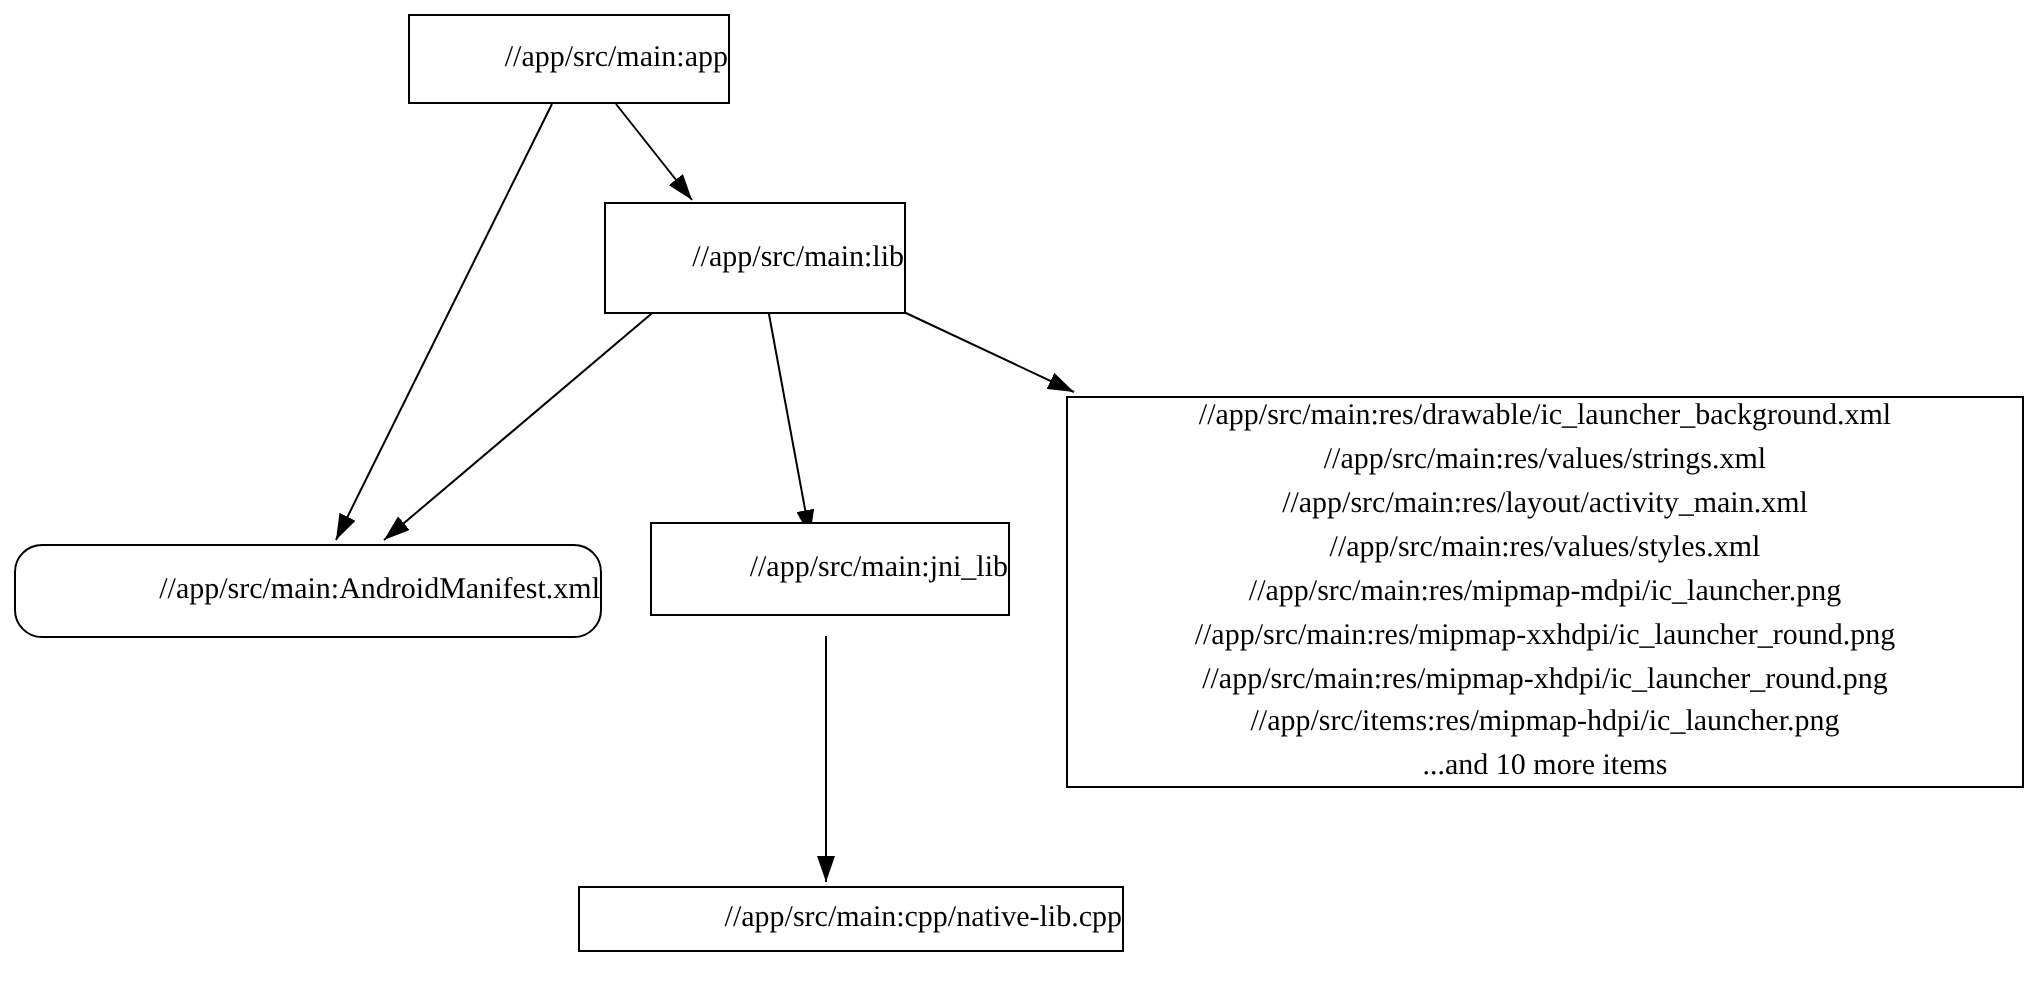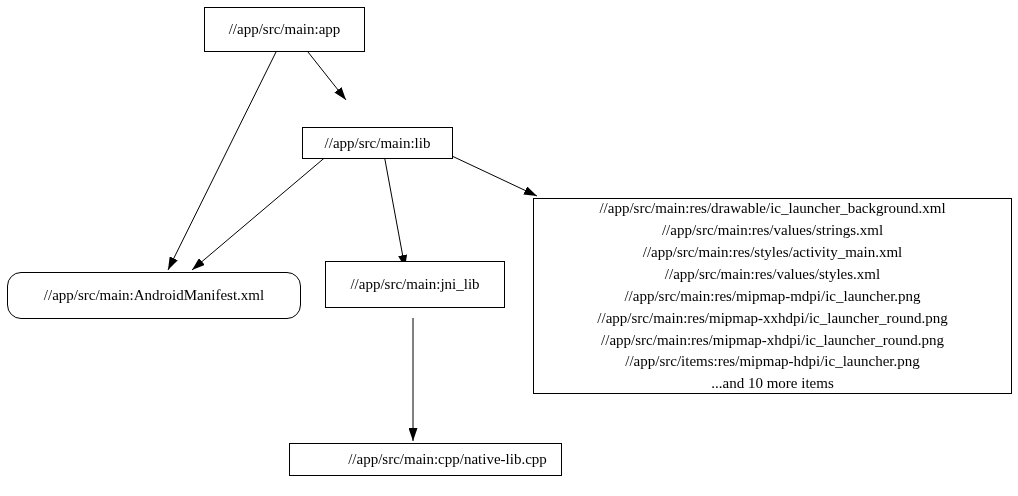--- a/index.html
+++ b/index.html
@@ -23,27 +23,27 @@
     width: 1018px;
     height: 496px;
   }
   .node {
     position: absolute;
     box-sizing: border-box;
     border: 1px solid #000000;
     background: #ffffff;
     display: flex;
     align-items: center;
-    justify-content: center;
+    justify-content: flex-end;
     text-align: center;
     font-size: 15px;
     white-space: nowrap;
   }
   .node-app          { left: 204px; top: 7px;   width: 161px; height: 45px; }
-  .node-lib          { left: 302px; top: 101px; width: 151px; height: 32px; margin-top: 26px; }
+  .node-lib          { left: 302px; top: 101px; width: 151px; height: 56px; }
   .node-manifest     { left: 7px;   top: 272px; width: 294px; height: 47px; border-radius: 14px; }
   .node-jni-lib      { left: 325px; top: 261px; width: 180px; height: 47px; }
   .node-res-group    { left: 533px; top: 198px; width: 479px; height: 196px;
                        flex-direction: column; justify-content: space-between;
                        line-height: 18.6px; }
   .node-native-lib   { left: 289px; top: 443px; width: 273px; height: 33px; padding-left: 44px; }
   .res-line { display: block; }
 </style>
 </head>
 <body>
@@ -76,21 +76,21 @@
     <span>//app/src/main:AndroidManifest.xml</span>
   </div>
 
   <div class="node node-jni-lib">
     <span>//app/src/main:jni_lib</span>
   </div>
 
   <div class="node node-res-group">
     <span class="res-line">//app/src/main:res/drawable/ic_launcher_background.xml</span>
     <span class="res-line">//app/src/main:res/values/strings.xml</span>
-    <span class="res-line">//app/src/main:res/styles/activity_main.xml</span>
+    <span class="res-line">//app/src/main:res/layout/activity_main.xml</span>
     <span class="res-line">//app/src/main:res/values/styles.xml</span>
     <span class="res-line">//app/src/main:res/mipmap-mdpi/ic_launcher.png</span>
     <span class="res-line">//app/src/main:res/mipmap-xxhdpi/ic_launcher_round.png</span>
     <span class="res-line">//app/src/main:res/mipmap-xhdpi/ic_launcher_round.png</span>
     <span class="res-line">//app/src/items:res/mipmap-hdpi/ic_launcher.png</span>
     <span class="res-line">...and 10 more items</span>
   </div>
 
   <div class="node node-native-lib">
     <span>//app/src/main:cpp/native-lib.cpp</span>

